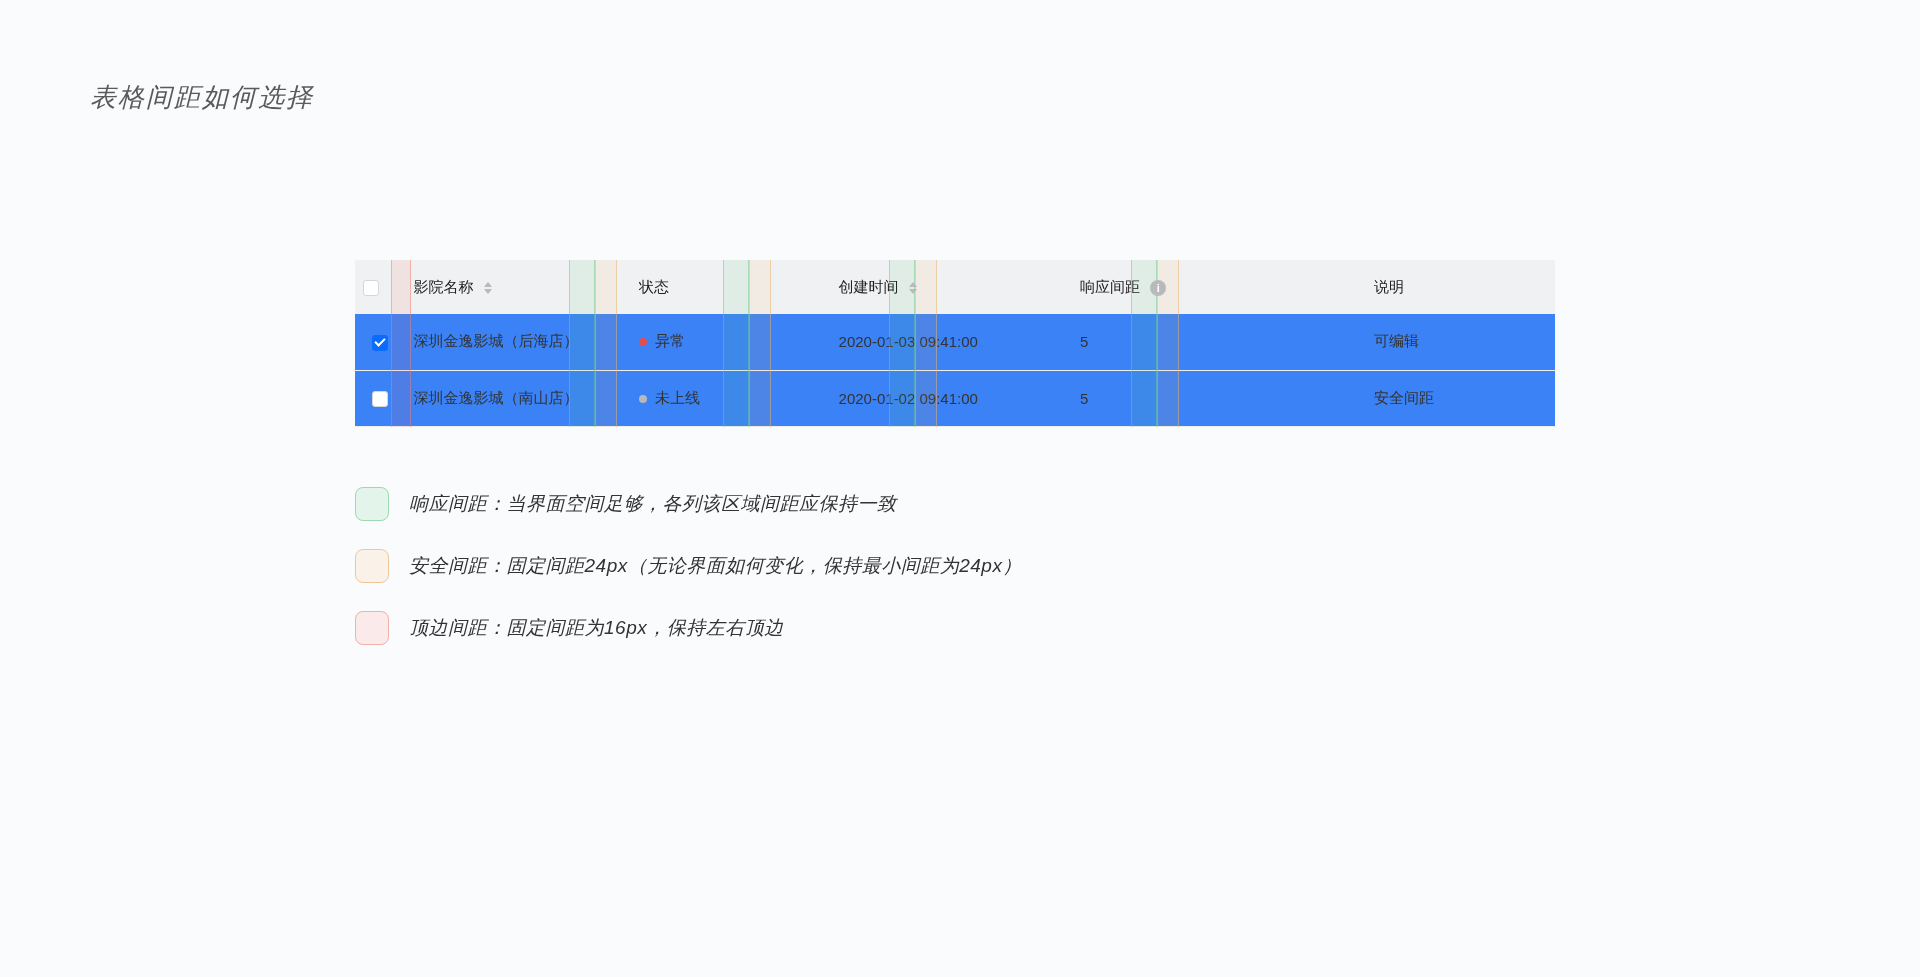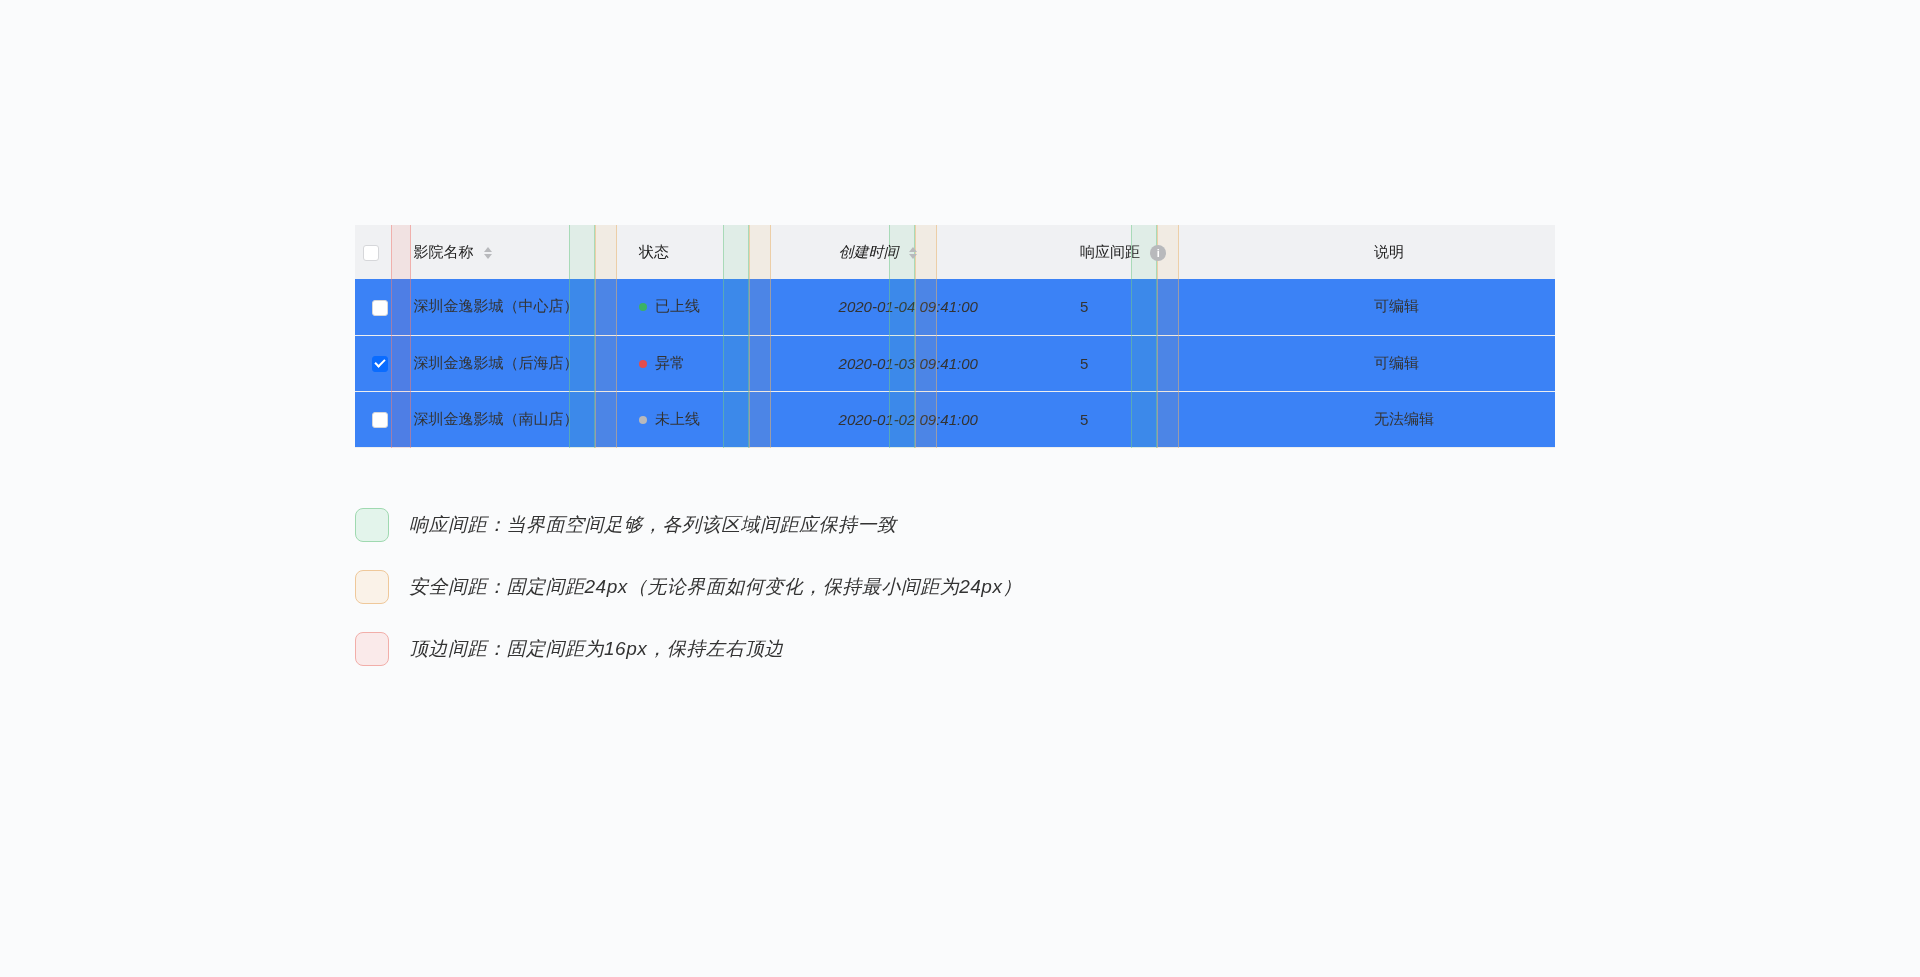--- a/index.html
+++ b/index.html
@@ -48,21 +48,21 @@
       border-bottom: 1px solid #eceef0;
     }
     .tbody-row td {
       font-size: 15px;
       color: #333;
       padding: 0 8px;
     }
     .col-check { width: 48px; text-align: center; }
     .col-name { width: 215px; }
     .col-status { width: 190px; margin-left: 42px; }
-    .col-time { width: 230px; font-style: italic; }
+    .col-time { width: 230px; }
     .col-fee { width: 280px; }
     .col-desc { width: 180px; }
 
     .checkbox {
       width: 16px; height: 16px;
       border: 1.5px solid #d6d7da;
       border-radius: 3px;
       display: inline-block;
       vertical-align: middle;
       background: #fff;
@@ -187,20 +187,21 @@
     }
     .swatch.green { background: rgba(80,200,120,0.13); border: 1.5px solid #9fd9b0; }
     .swatch.orange { background: rgba(255,170,60,0.10); border: 1.5px solid #efc89a; }
     .swatch.red { background: rgba(255,90,80,0.10); border: 1.5px solid #f2aea9; }
     .legend-text { font-size: 19px; color: #333; letter-spacing: 0.5px; }
   </style>
 </head>
 <body>
 
 <div class="page">
+  <h1 class="page-title">表格间距如何选择</h1>
 
   <div class="table-outer">
 
     <div class="guide red g-red1"></div>
     <div class="guide green g-grn1"></div>
     <div class="guide orange g-org1"></div>
     <div class="guide green g-grn2"></div>
     <div class="guide orange g-org2"></div>
     <div class="guide green g-grn3"></div>
     <div class="guide orange g-org3"></div>
@@ -227,43 +228,35 @@
           <th class="col-fee">
             <span>响应间距</span>
             <span class="info-icon">i</span>
           </th>
           <th class="col-desc">
             <span>说明</span>
           </th>
         </tr>
       </thead>
       <tbody id="tbody">
-          <tr class="tbody-row">
-            <td class="col-check"><span class="checkbox"></span></td>
-            <td class="col-name">深圳金逸影城（中心店）</td>
-            <td class="col-status"><span class="dot green"></span><span>已上线</span></td>
-            <td class="col-time">2020-01-04  09:41:00</td>
-            <td class="col-fee">5</td>
-            <td class="col-desc">可编辑</td>
-          </tr>
           <tr class="tbody-row">
             <td class="col-check"><span class="checkbox checked"></span></td>
             <td class="col-name">深圳金逸影城（后海店）</td>
             <td class="col-status"><span class="dot red"></span><span>异常</span></td>
             <td class="col-time">2020-01-03  09:41:00</td>
             <td class="col-fee">5</td>
             <td class="col-desc">可编辑</td>
           </tr>
           <tr class="tbody-row">
             <td class="col-check"><span class="checkbox"></span></td>
             <td class="col-name">深圳金逸影城（南山店）</td>
             <td class="col-status"><span class="dot gray"></span><span>未上线</span></td>
             <td class="col-time">2020-01-02  09:41:00</td>
             <td class="col-fee">5</td>
-            <td class="col-desc">无法编辑</td>
+            <td class="col-desc">安全间距</td>
           </tr>
         </tbody>
     </table>
   </div>
 
   <div class="legend">
     <div class="legend-item">
       <div class="swatch green"></div>
       <div class="legend-text">响应间距：当界面空间足够，各列该区域间距应保持一致</div>
     </div>

